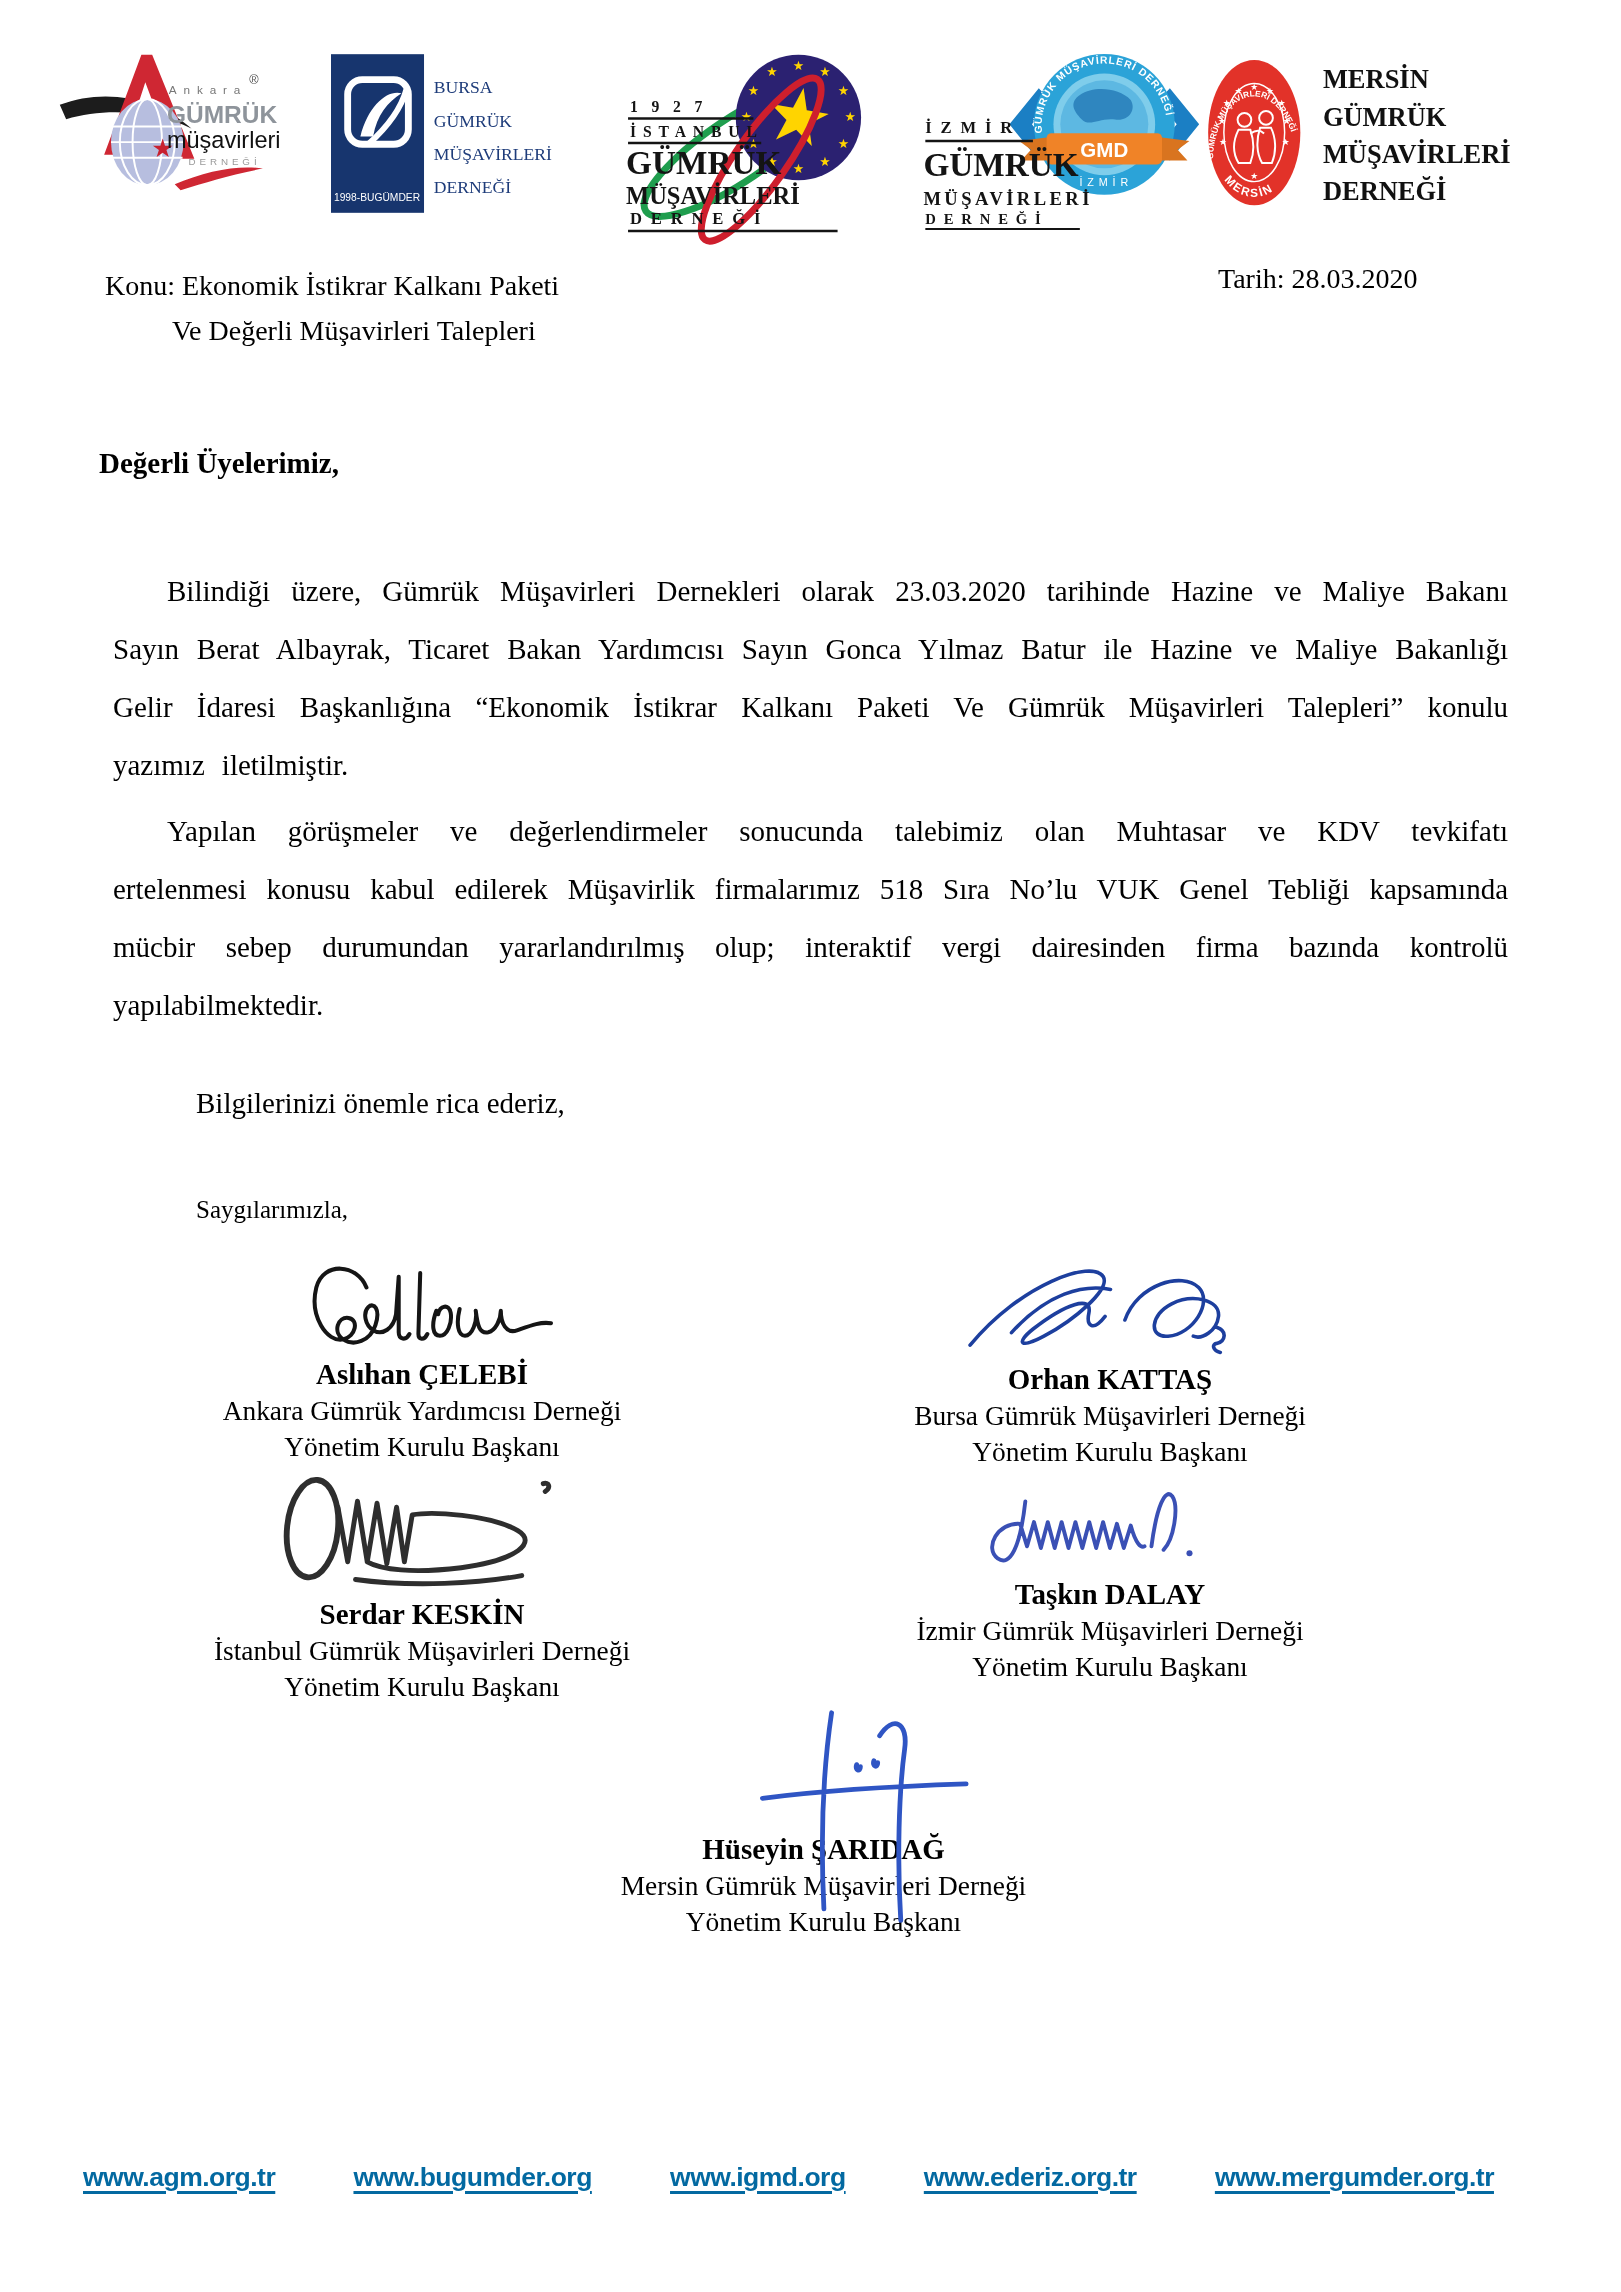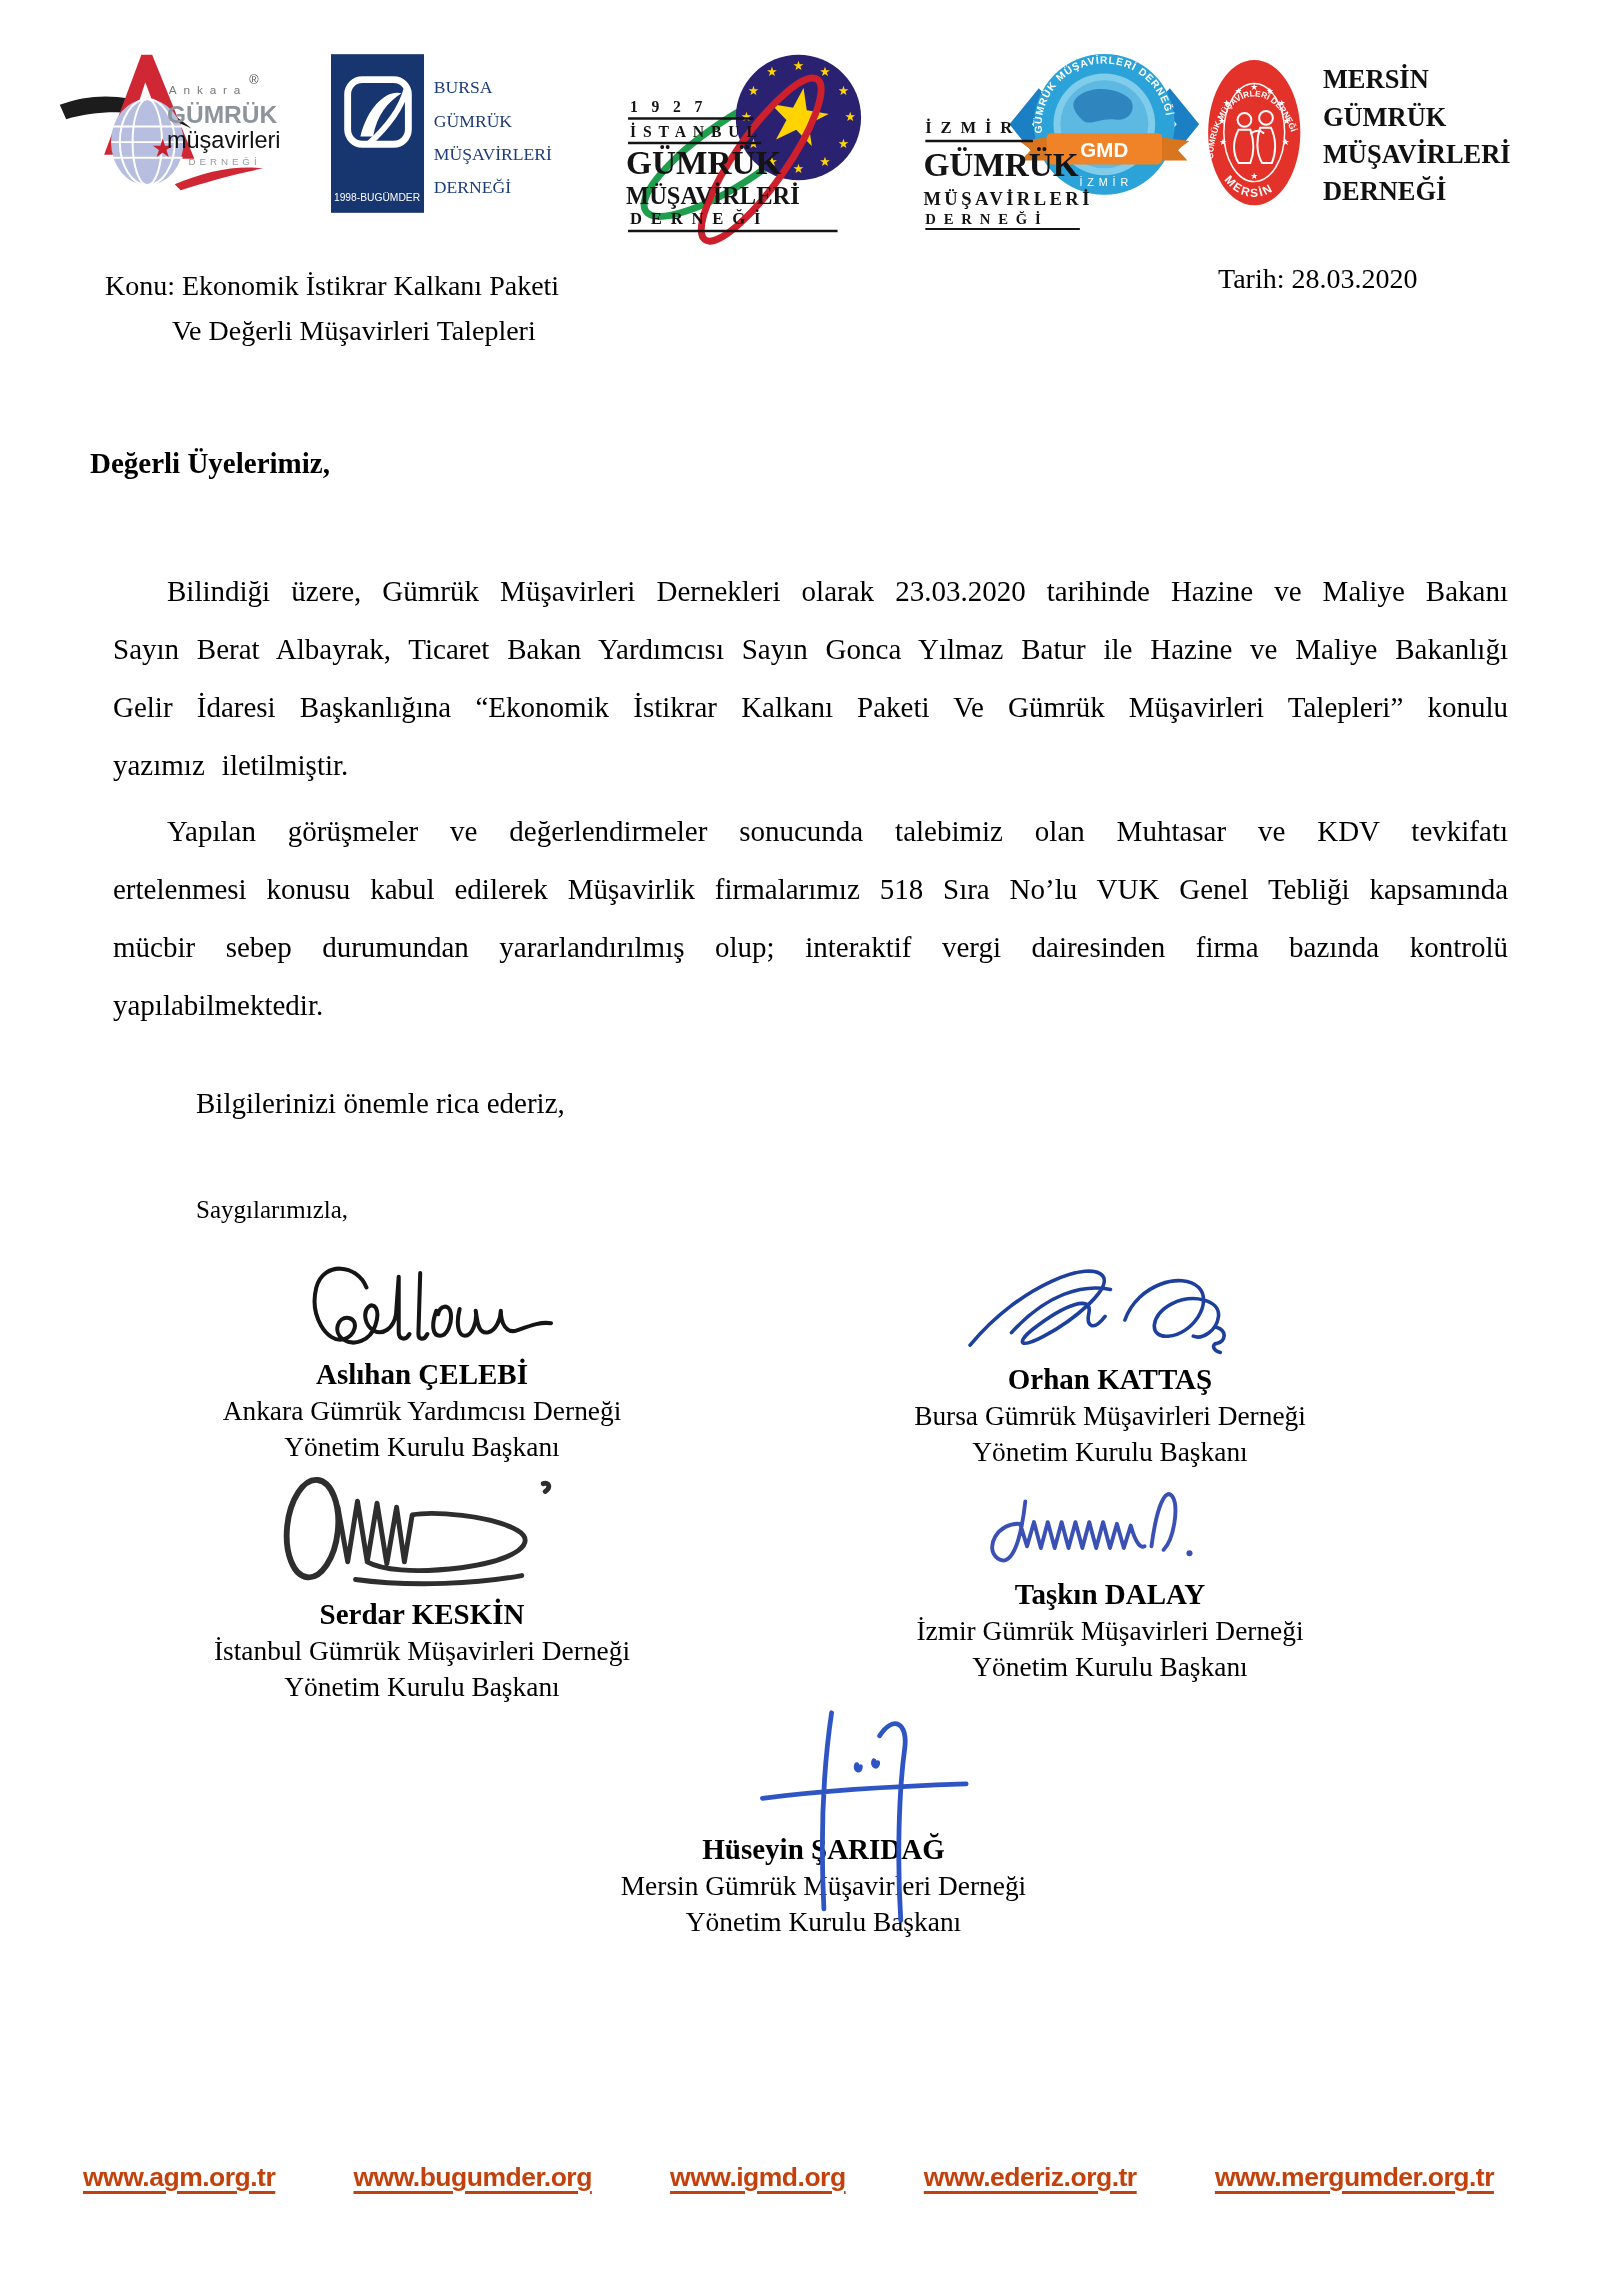--- a/index.html
+++ b/index.html
@@ -13,21 +13,21 @@
   .logo-bursa{left:331px;top:54px;}
   .logo-istanbul{left:624px;top:47px;}
   .logo-izmir{left:923px;top:51px;}
   .logo-mersin{left:1166px;top:51px;}
 
   
   .subject{position:absolute;left:105px;top:263px;font-size:28px;line-height:45px;}
   .subject .line2{margin-left:67px;}
   .date{position:absolute;left:1218px;top:263px;font-size:28px;}
 
-  .salutation{position:absolute;left:90px;top:447px;font-size:29px;font-weight:bold;}
+  .salutation{position:absolute;left:99px;top:447px;font-size:29px;font-weight:bold;}
 
   .letter-body{position:absolute;left:105px;top:554px;width:1411px;}
   .letter-body p{margin:8px;font-size:29px;line-height:58px;text-align:justify;
                  text-indent:54px;word-spacing:9.8px;}
 
   .closing-request{position:absolute;left:196px;top:1087px;font-size:29px;}
   .closing-salute{position:absolute;left:196px;top:1196px;font-size:25px;}
 
   
   .sig{position:absolute;text-align:center;}
@@ -40,21 +40,21 @@
   .sig3{left:167px;top:1468px;width:510px;}
   .sig4{left:855px;top:1472px;width:510px;}
   .sig5{left:549px;top:1715px;width:549px;}
   .sig5 .sig-abs{position:absolute;left:50%;margin-left:-83px;top:-7.8px;z-index:2;pointer-events:none;}
   .sig5 .name{margin-top:116px;}
 
   
   .footer{position:absolute;left:83px;right:127px;top:2162px;display:flex;
           justify-content:space-between;align-items:baseline;}
   .footer a{font-family:"Liberation Sans",sans-serif;font-weight:bold;font-size:26.5px;
-            color:#c2410c;text-decoration:underline;text-decoration-thickness:2.9px;
+            color:#0369a1;text-decoration:underline;text-decoration-thickness:2.9px;
             text-underline-offset:4.9px;letter-spacing:-0.5px;}
 
   
   .tserif{font-family:"Liberation Serif",serif;}
   .tsans{font-family:"Liberation Sans",sans-serif;}
 </style>
 </head>
 <body>
 
 <div class="page">

